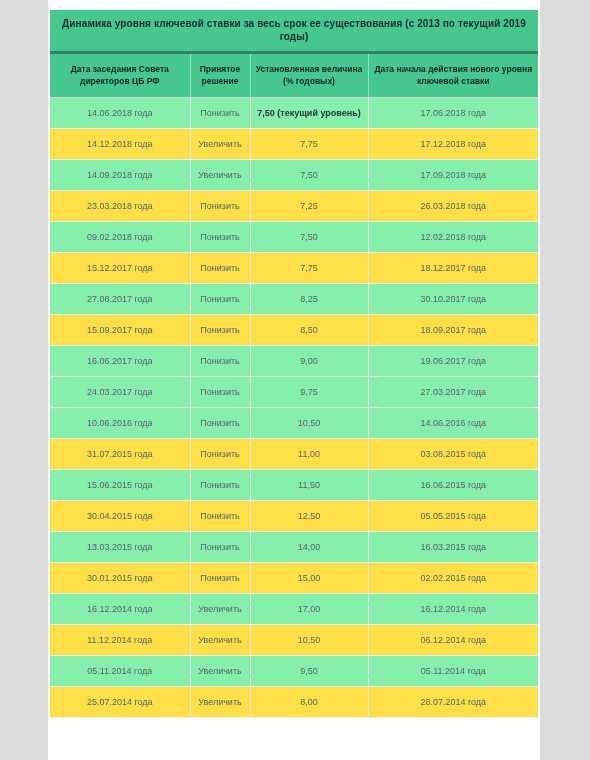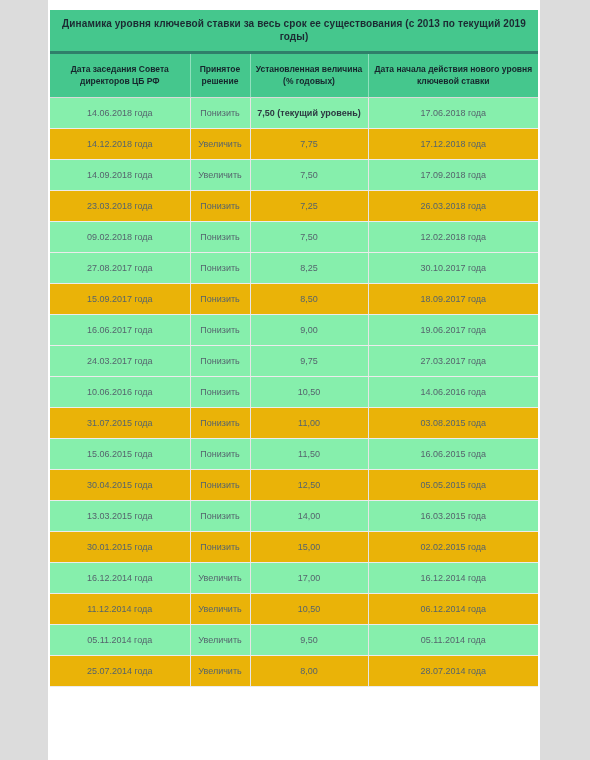--- a/index.html
+++ b/index.html
@@ -85,21 +85,21 @@
     font-size: 9px;
     color: #55646d;
     border-right: 1px solid #e6e6e6;
     border-bottom: 1px solid #ececec;
     white-space: nowrap;
     overflow: hidden;
   }
   td.cell:last-child { border-right: none; }
 
   tr.row-alt td.cell { background: #86efac; }
-  tr.row-plain td.cell { background: #eab308; }
+  tr.row-plain td.cell { background: #fde047; }
 
   td.cell.current-level {
     font-weight: bold;
     color: #2b3840;
   }
 
   
   col.c-date-meeting { width: 140px; }
   col.c-decision     { width: 60px; }
   col.c-value        { width: 118px; }
@@ -154,20 +154,26 @@
             <td class="cell">Понизить</td>
             <td class="cell">7,25</td>
             <td class="cell">26.03.2018 года</td>
           </tr>
           <tr class="row-alt">
             <td class="cell">09.02.2018 года</td>
             <td class="cell">Понизить</td>
             <td class="cell">7,50</td>
             <td class="cell">12.02.2018 года</td>
           </tr>
+          <tr class="row-plain">
+            <td class="cell">15.12.2017 года</td>
+            <td class="cell">Понизить</td>
+            <td class="cell">7,75</td>
+            <td class="cell">18.12.2017 года</td>
+          </tr>
           <tr class="row-alt">
             <td class="cell">27.08.2017 года</td>
             <td class="cell">Понизить</td>
             <td class="cell">8,25</td>
             <td class="cell">30.10.2017 года</td>
           </tr>
           <tr class="row-plain">
             <td class="cell">15.09.2017 года</td>
             <td class="cell">Понизить</td>
             <td class="cell">8,50</td>

